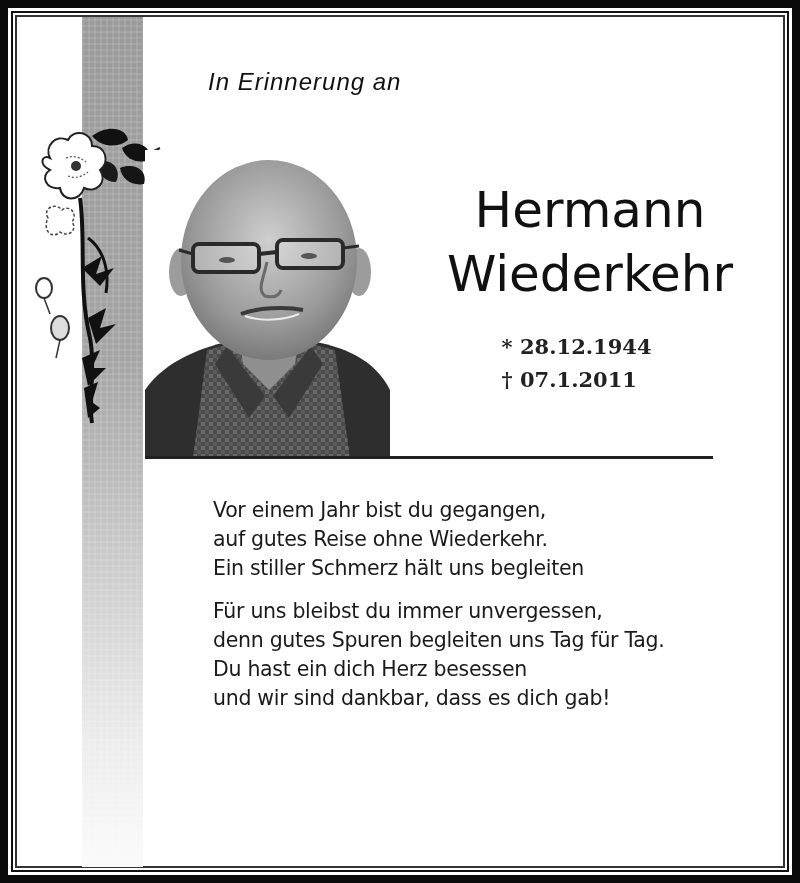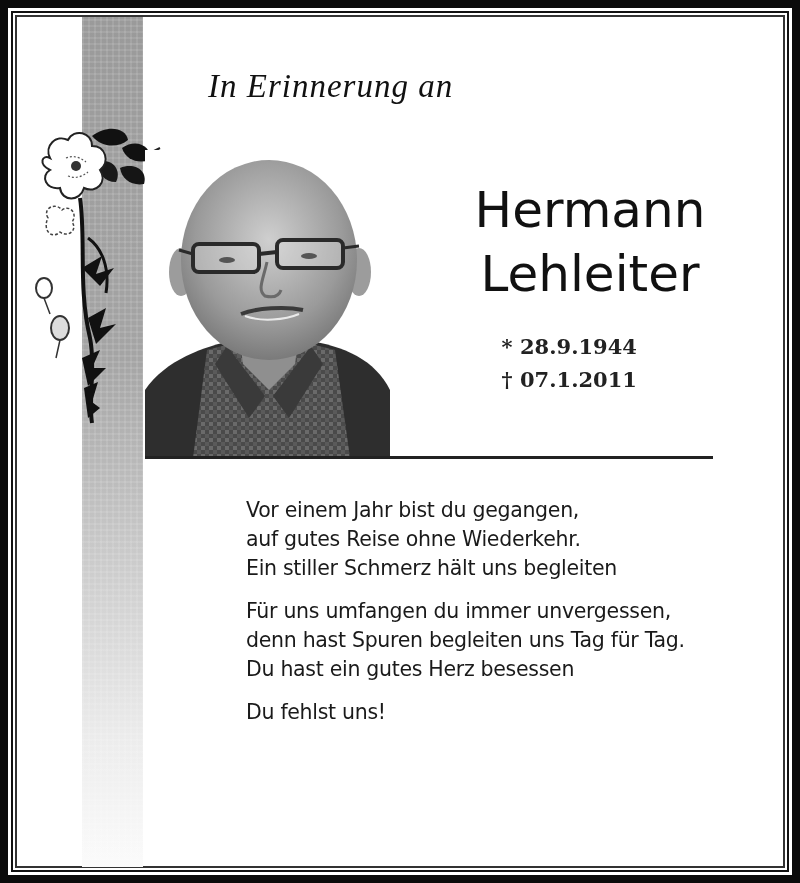--- a/index.html
+++ b/index.html
@@ -10,36 +10,36 @@
   .frame-line3 { position: absolute; left: 13px; top: 13px; right: 13px; bottom: 13px; background: #fff; }
   .frame-line4 { position: absolute; left: 15px; top: 15px; right: 15px; bottom: 15px; background: #333; }
   .paper { position: absolute; left: 17px; top: 17px; right: 17px; bottom: 17px; background: #fff; }
 
   .gray-bar { position: absolute; left: 82px; top: 17px; width: 61px; height: 850px;
     background-image:
       repeating-linear-gradient(0deg, rgba(255,255,255,0.10) 0 2px, rgba(0,0,0,0) 2px 6px),
       repeating-linear-gradient(90deg, rgba(255,255,255,0.10) 0 2px, rgba(0,0,0,0) 2px 6px),
       linear-gradient(180deg, #9a9a9a 0%, #a4a4a4 40%, #c8c8c8 62%, #ececec 85%, #fbfbfb 100%); }
 
-  .title-script { position: absolute; left: 208px; top: 68px; font-family: Liberation Serif, serif; font-style: italic; font-size: 33px; color: #111; letter-spacing: 1px; white-space: nowrap; }
+  .title-script { position: absolute; left: 208px; top: 68px; font-family: Liberation Sans, sans-serif; font-style: italic; font-size: 24px; color: #111; letter-spacing: 1px; white-space: nowrap; }
 
   .flower { position: absolute; left: 30px; top: 118px; width: 140px; height: 320px; }
 
   .photo { position: absolute; left: 145px; top: 150px; width: 245px; height: 308px; background: #fff; overflow: hidden; }
 
   .name-block { position: absolute; left: 430px; top: 178px; width: 320px; text-align: center; }
   .name-line { font-family: "DejaVu Sans", sans-serif; font-size: 50px; line-height: 64px; color: #111; font-weight: normal; }
 
   .dates { position: absolute; left: 500px; top: 330px; width: 170px; font-family: "DejaVu Serif", serif; font-weight: bold; font-size: 21px; color: #222; line-height: 33px; }
   .date-row { display: flex; gap: 6px; align-items: baseline; }
   .date-sym { width: 14px; text-align: center; }
 
   .divider { position: absolute; left: 145px; top: 456px; width: 568px; height: 3px; background: #222; }
 
-  .poem { position: absolute; left: 213px; top: 496px; font-family: "DejaVu Sans", sans-serif; font-size: 20.5px; color: #1a1a1a; line-height: 29px; letter-spacing: -0.3px; margin-left: 33px; }
+  .poem { position: absolute; left: 213px; top: 496px; font-family: "DejaVu Sans", sans-serif; font-size: 20.5px; color: #1a1a1a; line-height: 29px; letter-spacing: -0.3px; }
   .stanza { margin: 0 0 14px 0; }
   .poem-line { white-space: nowrap; }
 </style>
 </head>
 <body>
 
 <div class="frame-outer"></div>
 <div class="frame-line1"></div>
 <div class="frame-line2"></div>
 <div class="frame-line3"></div>
@@ -116,43 +116,41 @@
 
     <path d="M122 112 C118 130 112 140 120 146 C128 148 134 146 136 140" stroke="#6a6a6a" stroke-width="3" fill="none"></path>
 
     <path d="M96 164 C112 158 140 156 158 160" stroke="#3a3a3a" stroke-width="4" fill="none"></path>
     <path d="M100 166 C116 172 140 170 154 164" stroke="#eaeaea" stroke-width="2" fill="none"></path>
   </svg>
 </div>
 
 <div class="name-block">
   <div class="name-line">Hermann</div>
-  <div class="name-line">Lehleiter</div>
+  <div class="name-line">Wiederkehr</div>
 </div>
 
 <div class="dates">
   <div class="date-row">
     <span class="date-sym">*</span>
-    <span>28.9.1944</span>
+    <span>28.12.1944</span>
   </div>
   <div class="date-row">
     <span class="date-sym">†</span>
     <span>07.1.2011</span>
   </div>
 </div>
 
 <div class="divider"></div>
 
 <div class="poem">
   <div class="stanza">
     <div class="poem-line">Vor einem Jahr bist du gegangen,</div>
     <div class="poem-line">auf gutes Reise ohne Wiederkehr.</div>
     <div class="poem-line">Ein stiller Schmerz hält uns begleiten</div>
   </div>
   <div class="stanza">
-    <div class="poem-line">Für uns umfangen du immer unvergessen,</div>
-    <div class="poem-line">denn hast Spuren begleiten uns Tag für Tag.</div>
-    <div class="poem-line">Du hast ein gutes Herz besessen</div>
-  </div>
-  <div class="stanza">
-    <div class="poem-line">Du fehlst uns!</div>
+    <div class="poem-line">Für uns bleibst du immer unvergessen,</div>
+    <div class="poem-line">denn gutes Spuren begleiten uns Tag für Tag.</div>
+    <div class="poem-line">Du hast ein dich Herz besessen</div>
+    <div class="poem-line">und wir sind dankbar, dass es dich gab!</div>
   </div>
 </div>
 
 </body></html>

